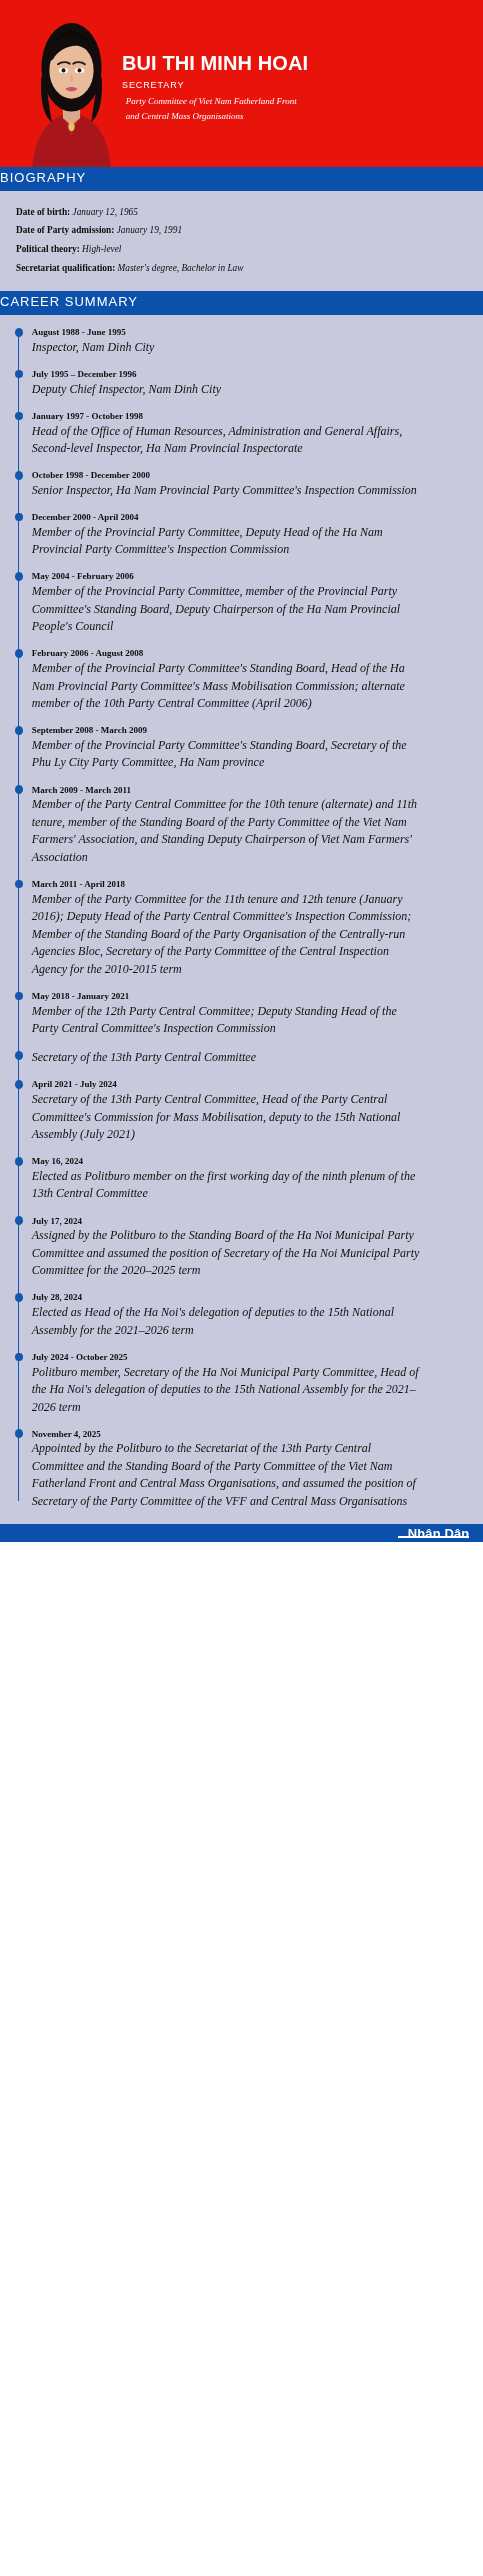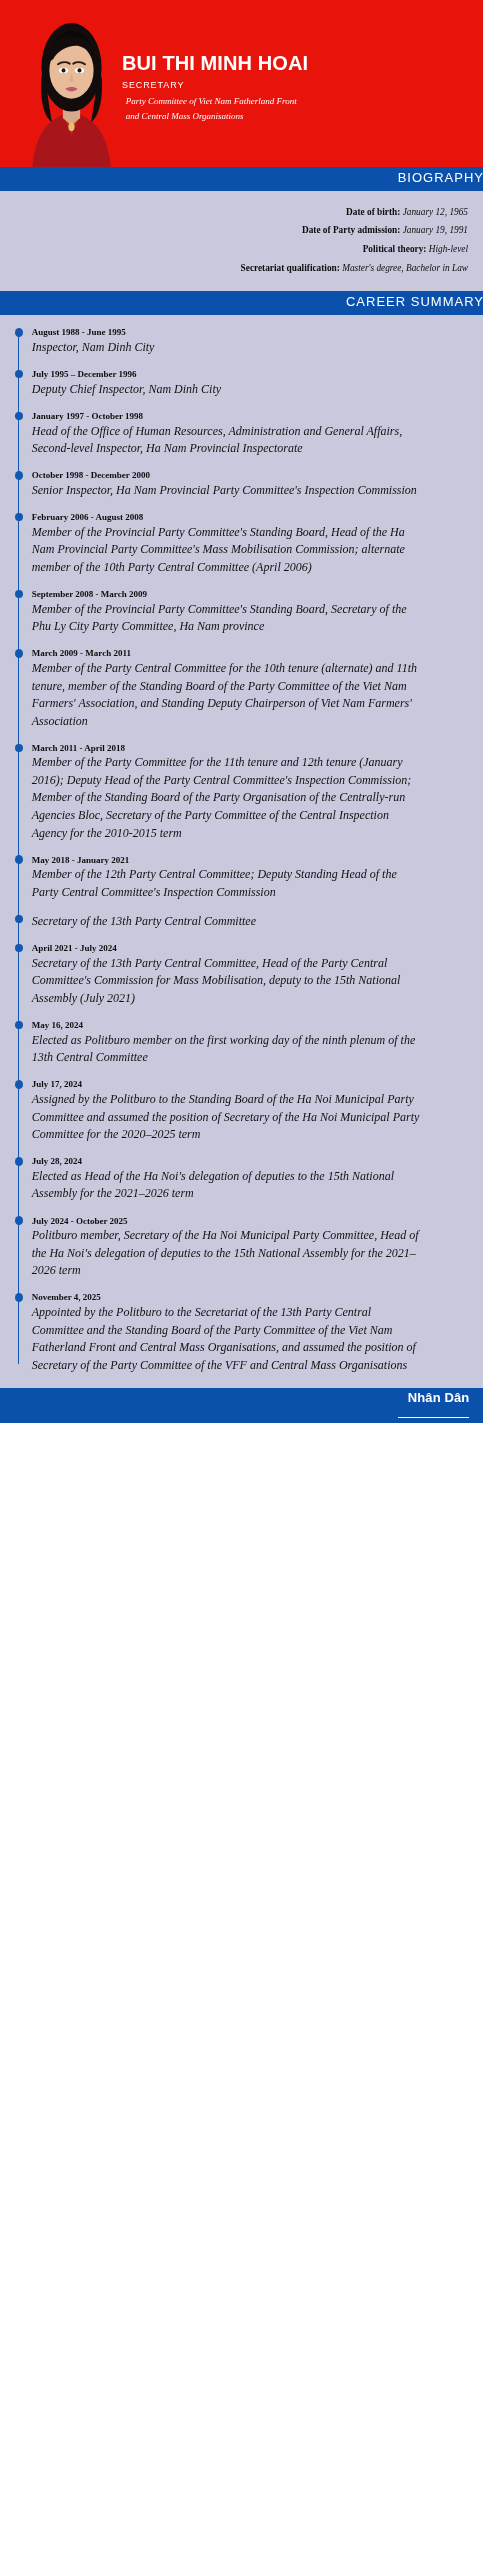--- a/index.html
+++ b/index.html
@@ -62,34 +62,33 @@
     font-size:9px;
     line-height:1.62;
     margin-top:4.9px;
     padding:0 3.7px;
   }
 
   
   .bar {
     background:#0b51ab;
     color:#ffffff;
-    text-align:right;
+    text-align:left;
     font-family:"Liberation Sans", sans-serif;
     font-size:13px;
     letter-spacing:1px;
     padding:4.3px 0 5.5px;
     line-height:1.1;
   }
   .bar.biography { margin-top:0; }
   .bar.career { margin-top:0; }
 
   
   .bio {
     padding:13.5px 16px 16px 16px;
-    text-align:right;
   }
   .bio-row {
     font-size:9.3px;
     line-height:1.55;
     margin-bottom:4.3px;
     color:#0d0d0d;
   }
   .bio-row:last-child { margin-bottom:0; }
   .bio-label { font-weight:700; font-style:normal; }
   .bio-value { font-style:italic; }
@@ -136,21 +135,21 @@
     font-style:italic;
     font-size:12px;
     line-height:1.46;
     color:#111111;
     max-width:392px;
   }
 
   
   .footer {
     background:#0b51ab;
-    height:35px;
+    height:18px;
     position:relative;
   }
   .logo {
     position:absolute;
     right:14.7px;
     top:3.1px;
     color:#ffffff;
     font-family:"Liberation Sans", sans-serif;
     font-weight:700;
     font-size:13px;
@@ -251,20 +250,30 @@
             <div class="tl-date">January 1997 - October 1998</div>
             <div class="tl-desc">Head of the Office of Human Resources, Administration and General Affairs, Second-level Inspector, Ha Nam Provincial Inspectorate</div>
           </div>
           <div class="tl-item">
             <span class="tl-dot"></span>
             <div class="tl-date">October 1998 - December 2000</div>
             <div class="tl-desc">Senior Inspector, Ha Nam Provincial Party Committee's Inspection Commission</div>
           </div>
           <div class="tl-item">
             <span class="tl-dot"></span>
+            <div class="tl-date">December 2000 - April 2004</div>
+            <div class="tl-desc">Member of the Provincial Party Committee, Deputy Head of the Ha Nam Provincial Party Committee's Inspection Commission</div>
+          </div>
+          <div class="tl-item">
+            <span class="tl-dot"></span>
+            <div class="tl-date">May 2004 - February 2006</div>
+            <div class="tl-desc">Member of the Provincial Party Committee, member of the Provincial Party Committee's Standing Board, Deputy Chairperson of the Ha Nam Provincial People's Council</div>
+          </div>
+          <div class="tl-item">
+            <span class="tl-dot"></span>
             <div class="tl-date">February 2006 - August 2008</div>
             <div class="tl-desc">Member of the Provincial Party Committee's Standing Board, Head of the Ha Nam Provincial Party Committee's Mass Mobilisation Commission; alternate member of the 10th Party Central Committee (April 2006)</div>
           </div>
           <div class="tl-item">
             <span class="tl-dot"></span>
             <div class="tl-date">September 2008 - March 2009</div>
             <div class="tl-desc">Member of the Provincial Party Committee's Standing Board, Secretary of the Phu Ly City Party Committee, Ha Nam province</div>
           </div>
           <div class="tl-item">
             <span class="tl-dot"></span>

